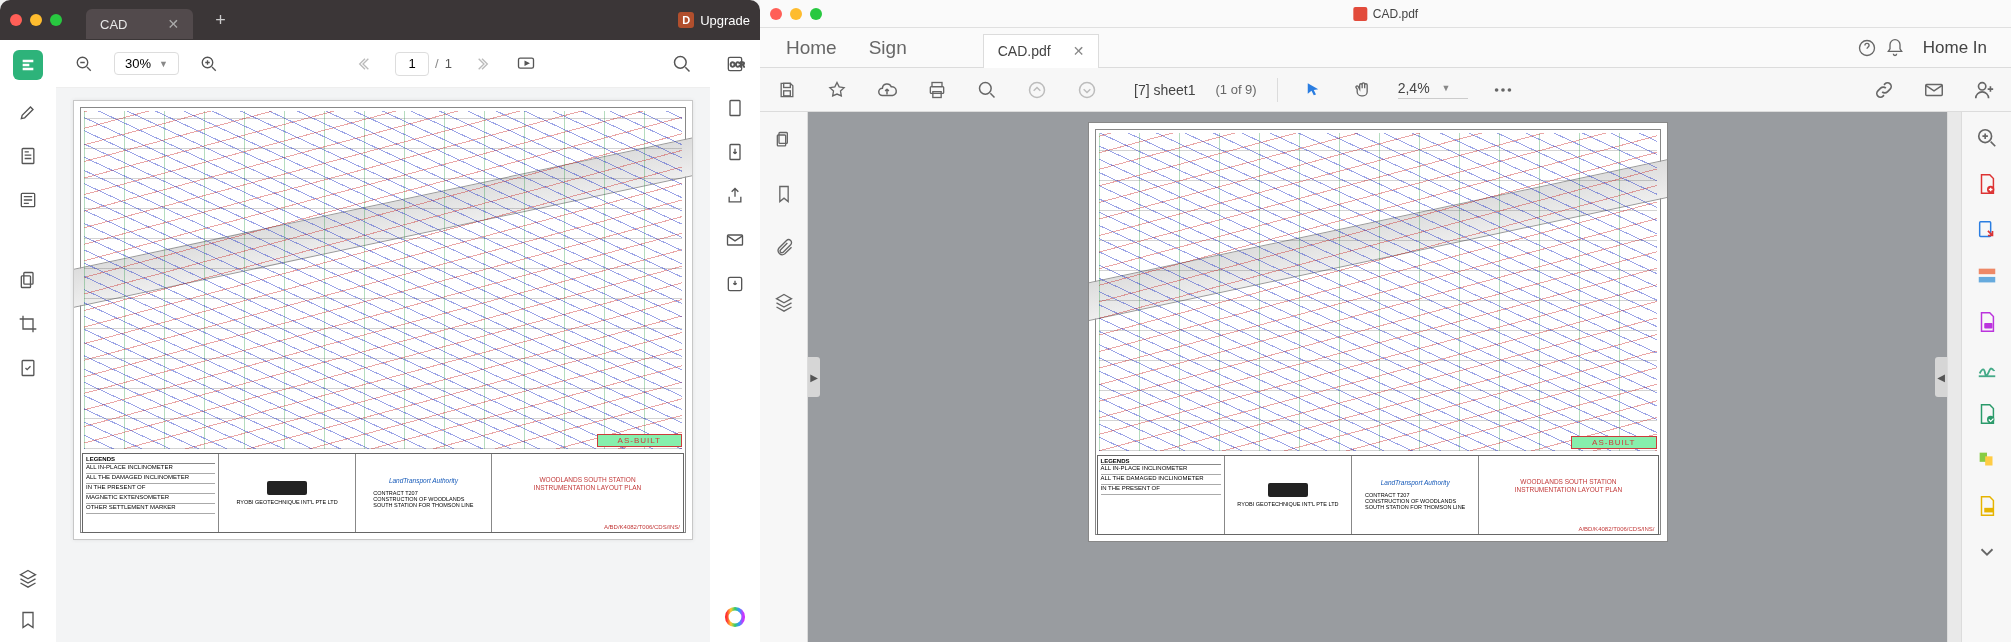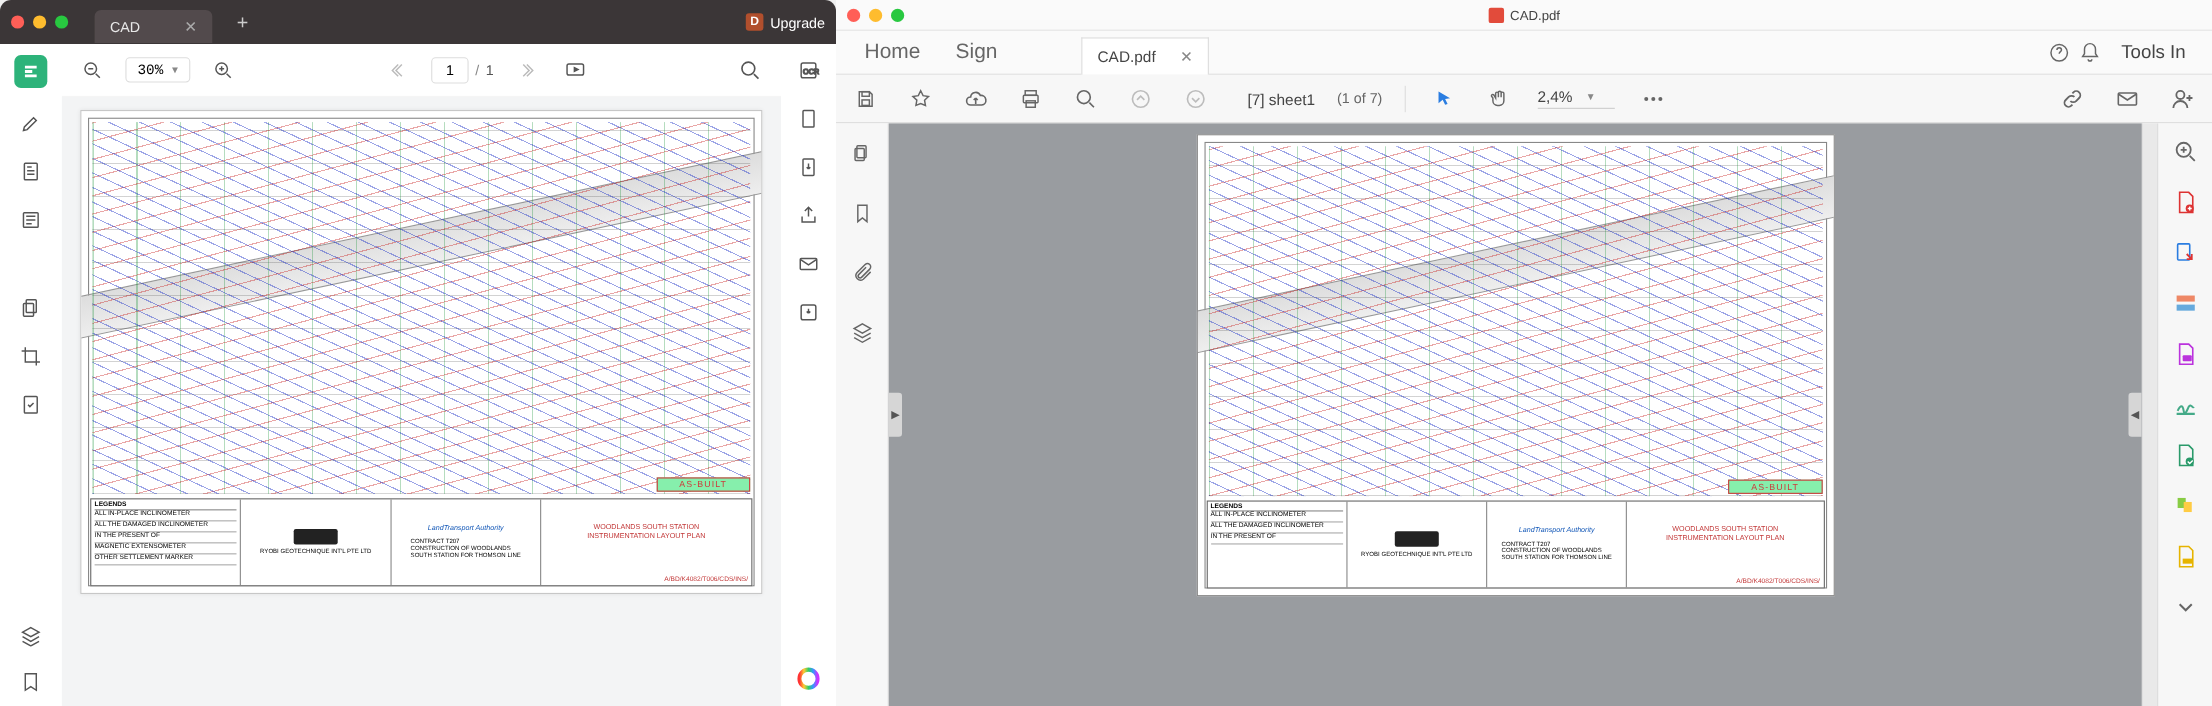--- a/index.html
+++ b/index.html
@@ -98,21 +98,20 @@
   .tb-group { display: flex; align-items: center; gap: 16px; }
   .tb-btn {
     width: 28px; height: 28px; border-radius: 6px;
     display: flex; align-items: center; justify-content: center;
     color: #555; cursor: pointer;
   }
   .zoom-display {
     border: 1px solid #ddd; border-radius: 4px;
     padding: 3px 10px; display: flex; align-items: center; gap: 8px;
     font-size: 13px;
-    font-family: Liberation Mono, monospace;
   }
   .zoom-chevron { font-size: 9px; color: #888; }
   .page-display { display: flex; align-items: center; gap: 6px; }
   .page-input {
     width: 34px; height: 24px; border: 1px solid #ddd; border-radius: 4px;
     text-align: center; font-size: 13px;
   }
   .page-slash { color: #888; }
   .page-total { color: #555; }
 
@@ -551,21 +550,21 @@
       <svg width="20" height="20" viewBox="0 0 24 24" fill="none" stroke="#666" stroke-width="1.6">
           <circle cx="12" cy="12" r="9"></circle>
           <path d="M9.5 9a2.5 2.5 0 115 0c0 1.5-2.5 2-2.5 4M12 17h.01"></path>
         </svg>
     </div>
     <div class="tb-btn">
       <svg width="20" height="20" viewBox="0 0 24 24" fill="none" stroke="#666" stroke-width="1.6">
           <path d="M6 8a6 6 0 1112 0v5l2 3H4l2-3V8zM10 19a2 2 0 004 0"></path>
         </svg>
     </div>
-    <span class="signin">Tools In</span>
+    <span class="signin">Home In</span>
   </div>
 
   <div class="toolbar-right">
     <div class="tb-btn">
       <svg width="20" height="20" viewBox="0 0 24 24" fill="none" stroke="#666" stroke-width="1.6">
           <path d="M5 4h11l3 3v13H5V4z"></path>
           <rect x="8" y="4" width="8" height="5"></rect>
           <rect x="8" y="13" width="8" height="6"></rect>
         </svg>
     </div>
@@ -599,21 +598,21 @@
           <path d="M8 13l4-4 4 4"></path>
         </svg>
     </div>
     <div class="tb-btn" style="opacity:.4">
       <svg width="20" height="20" viewBox="0 0 24 24" fill="none" stroke="#666" stroke-width="1.8">
           <circle cx="12" cy="12" r="9"></circle>
           <path d="M8 11l4 4 4-4"></path>
         </svg>
     </div>
     <span class="sheet-label">[7] sheet1</span>
-    <span class="page-of">(1 of 7)</span>
+    <span class="page-of">(1 of 9)</span>
     <div class="tb-sep"></div>
     <div class="tb-btn cursor-arrow active">
       <svg width="18" height="18" viewBox="0 0 24 24" fill="#2a7de1">
           <path d="M5 3l14 8-6 1 3 6-3 1-3-6-5 4V3z"></path>
         </svg>
     </div>
     <div class="tb-btn">
       <svg width="20" height="20" viewBox="0 0 24 24" fill="none" stroke="#666" stroke-width="1.6">
           <path d="M8 11V6a1.5 1.5 0 013 0v4V5a1.5 1.5 0 013 0v5V6a1.5 1.5 0 013 0v8a5 5 0 01-5 5h-2a5 5 0 01-5-5v-3l-1.5-2a1.5 1.5 0 012.5-1.5L8 11z"></path>
         </svg>

